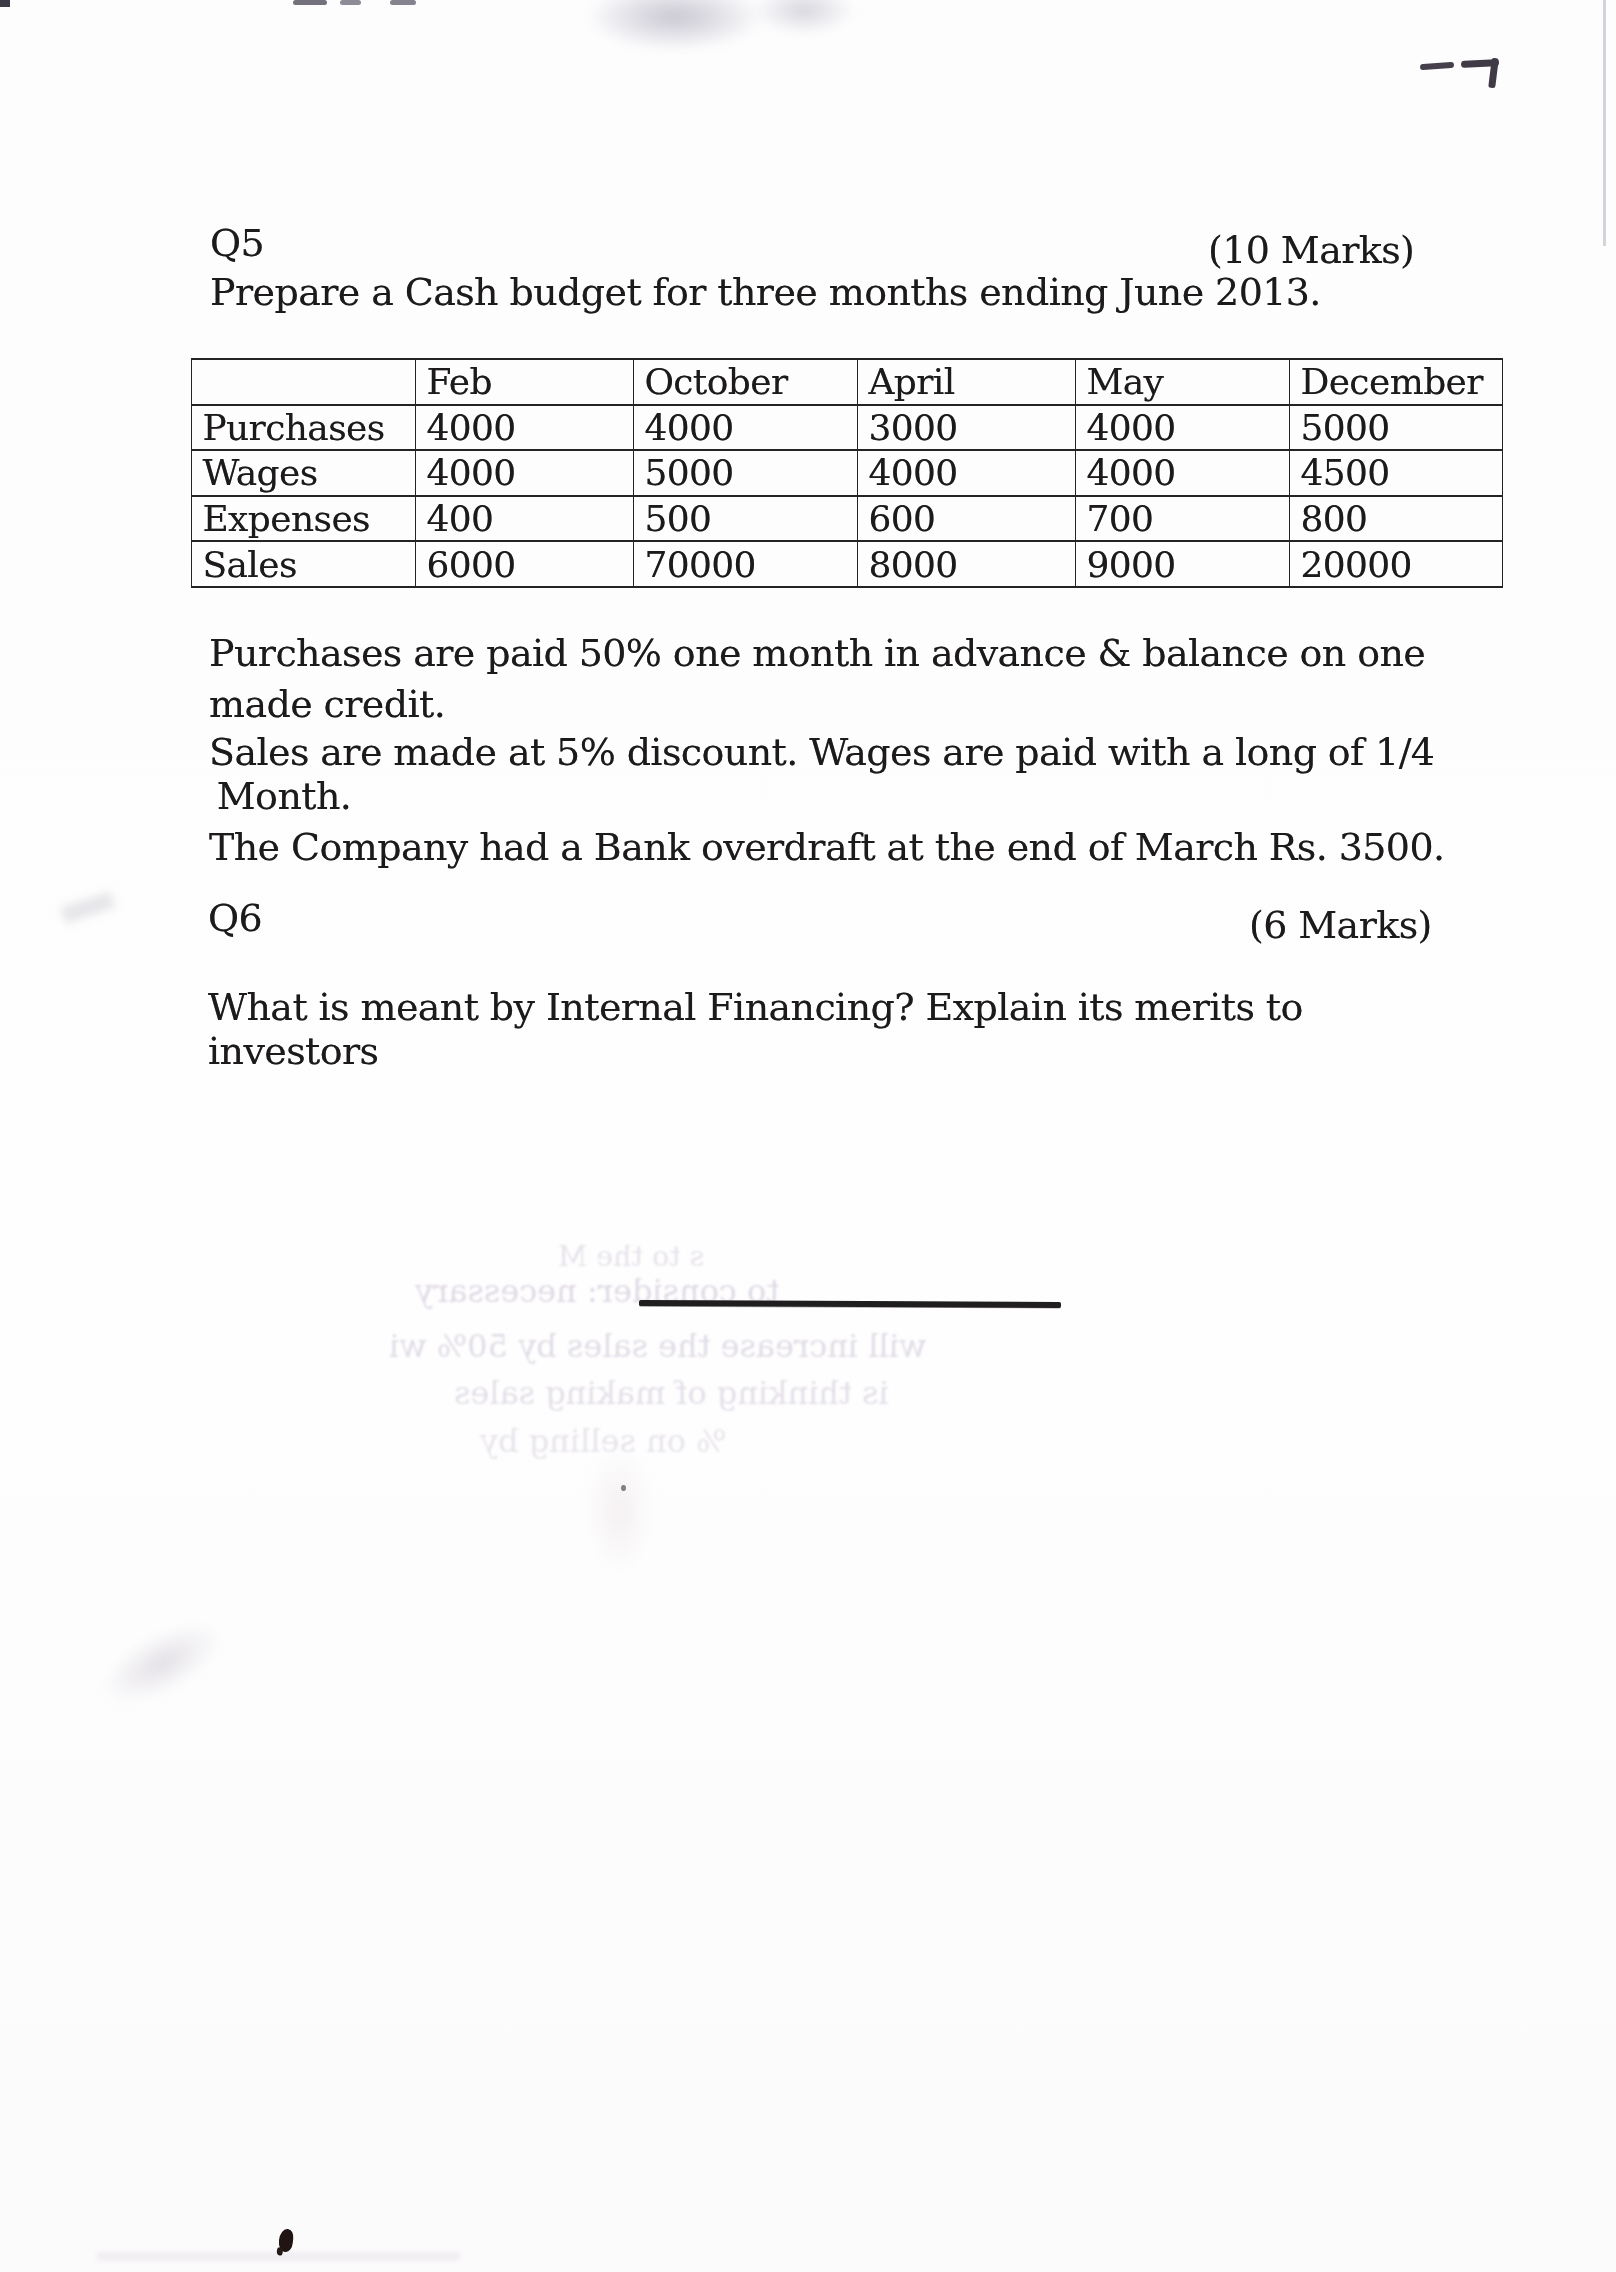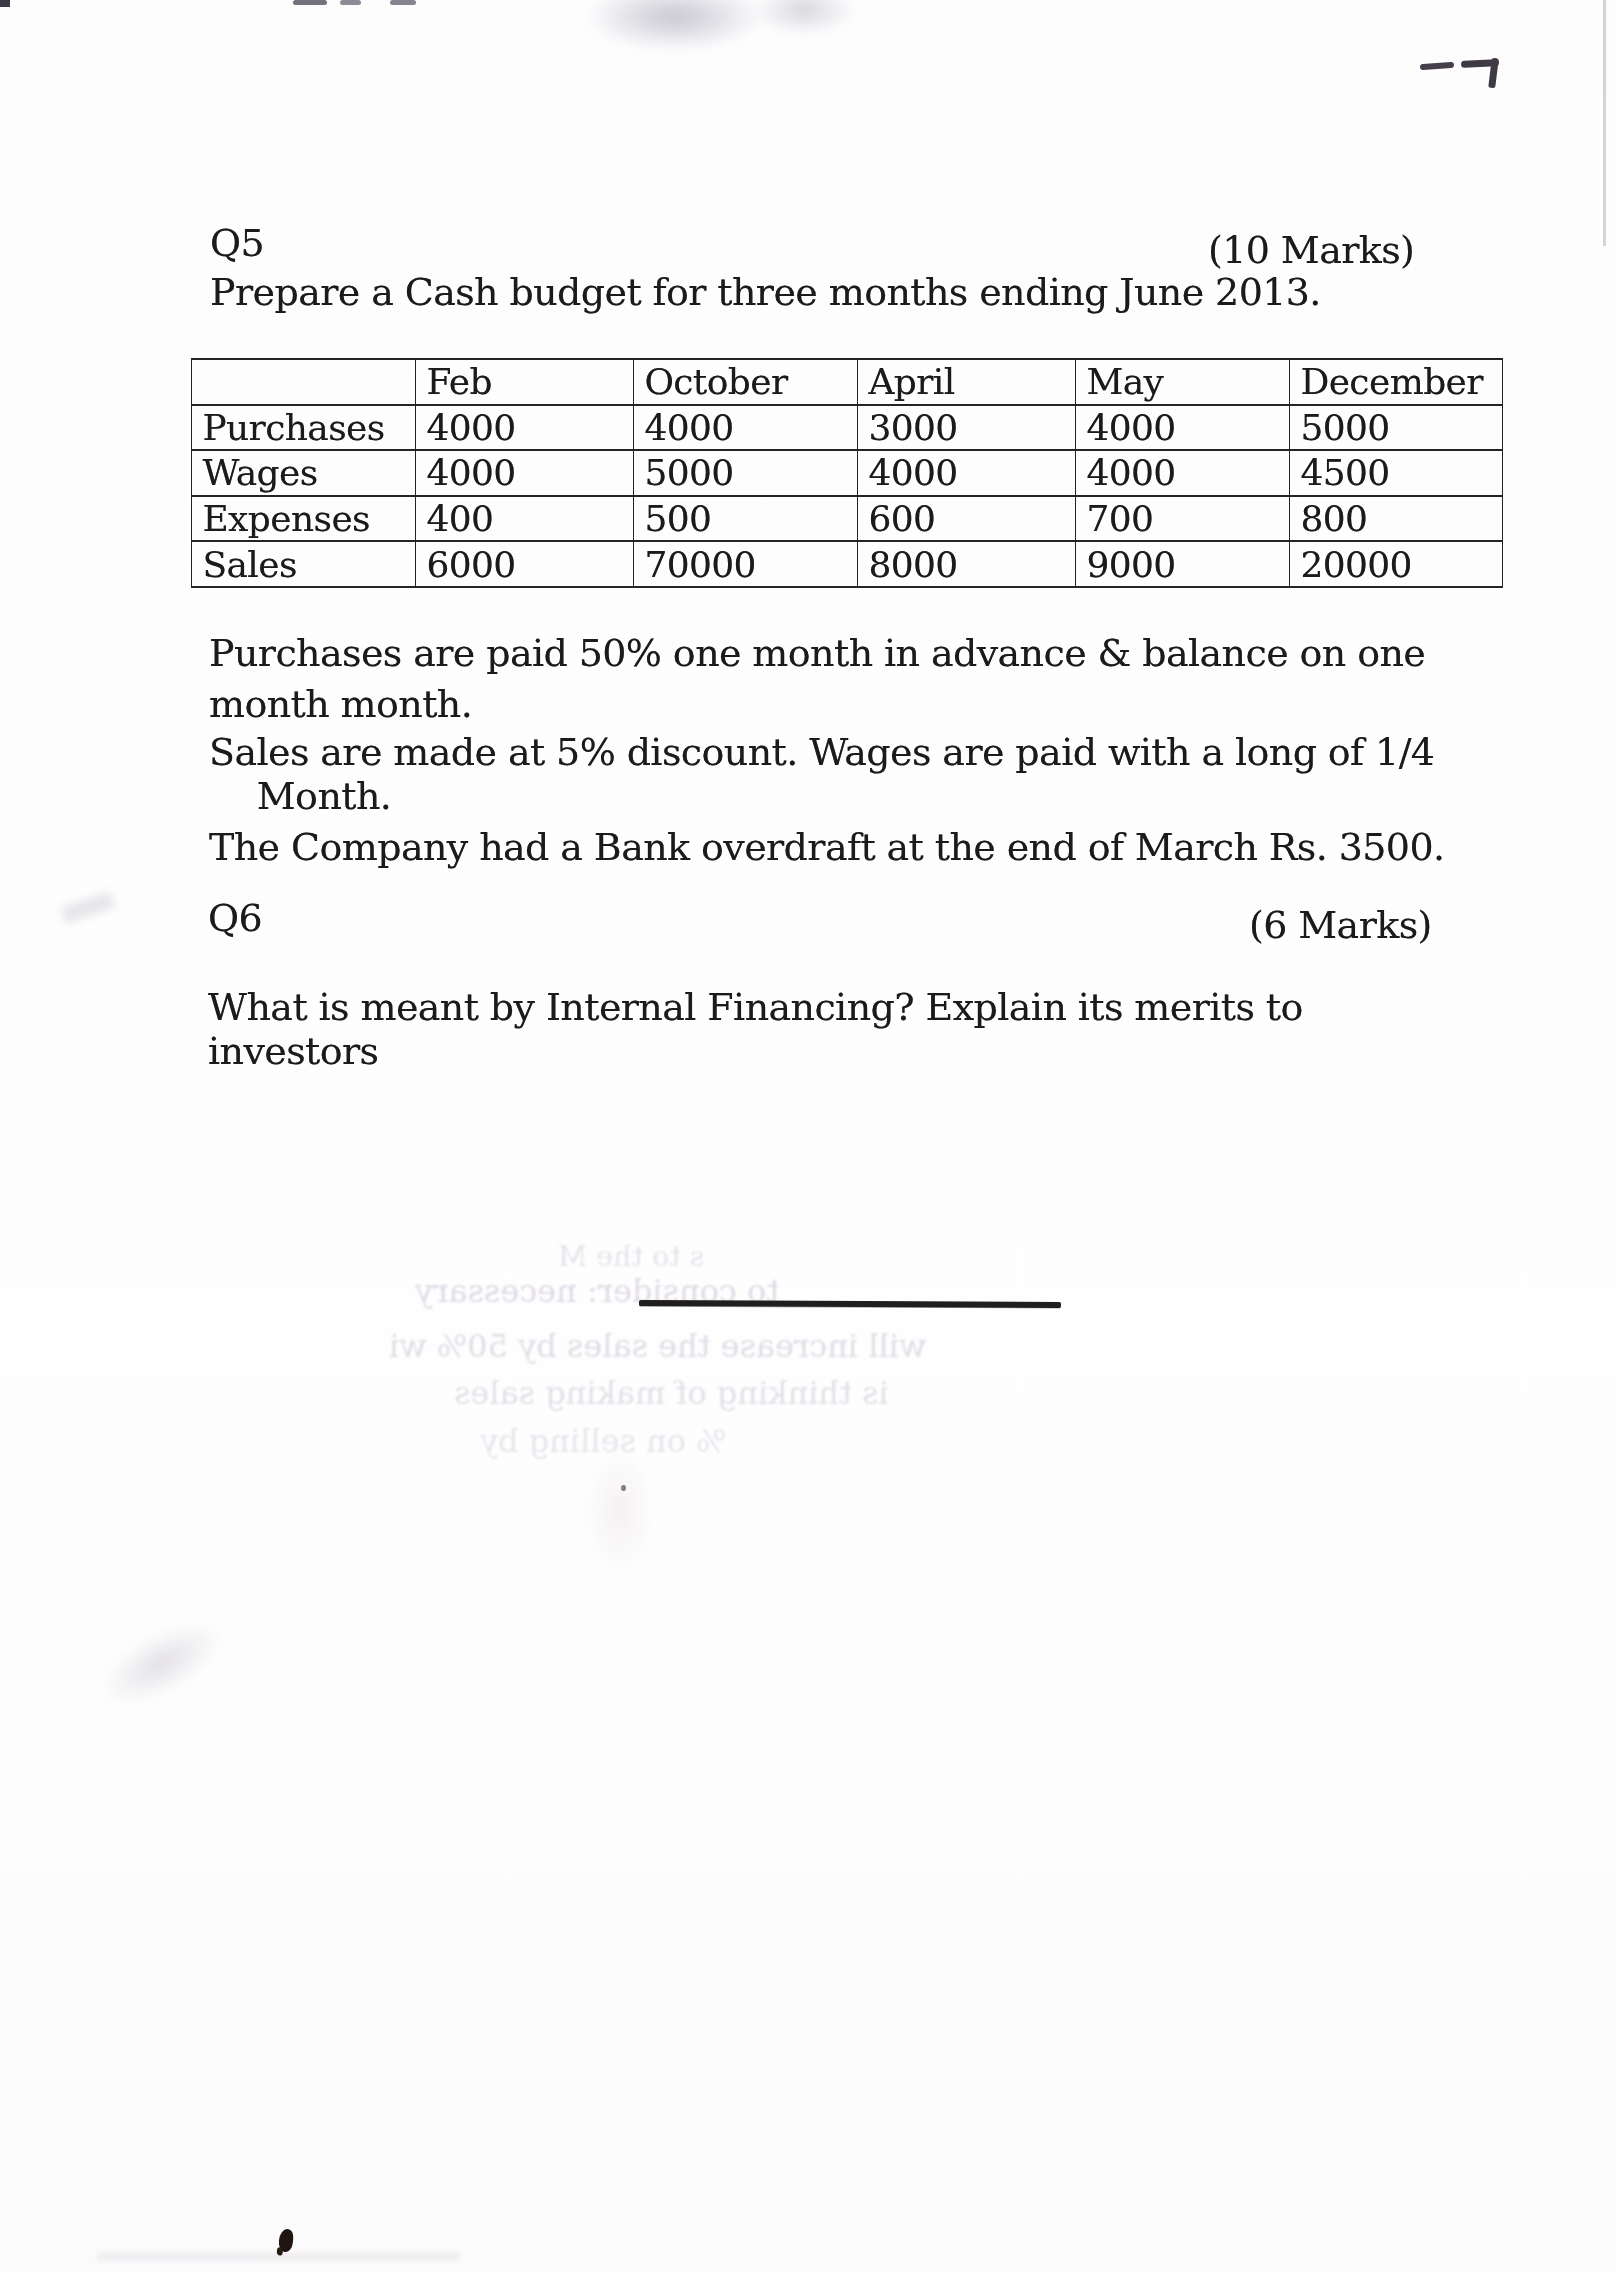--- a/index.html
+++ b/index.html
@@ -20,21 +20,21 @@
     position:absolute;
     font-size:38px;
     line-height:1.16;
     letter-spacing:-0.6px;
     color:#1c1a1b;
     text-shadow:0 0 0.6px rgba(28,26,27,.55);
     white-space:nowrap;
   }
   .qlabel{font-size:38px;text-align:center;}
   .marks{font-size:38px;}
-  .indent{padding-left:7.8px;margin-left:40px;}
+  .indent{padding-left:7.8px;}
   
   .budget{
     position:absolute;left:191px;top:358px;
     border-collapse:collapse;
     table-layout:fixed;
     width:1311px;
     font-size:36px;
     letter-spacing:-0.6px;
     color:#1c1a1b;
     text-shadow:0 0 0.6px rgba(28,26,27,.55);
@@ -140,21 +140,21 @@
       <td>6000</td>
       <td>70000</td>
       <td>8000</td>
       <td>9000</td>
       <td>20000</td>
     </tr>
   </tbody>
     </table>
 
   <div class="txt" style="left:209px;top:631px;">Purchases are paid 50% one month in advance &amp; balance on one</div>
-  <div class="txt" style="left:209px;top:682px;">month month.</div>
+  <div class="txt" style="left:209px;top:682px;">made credit.</div>
   <div class="txt" style="left:209px;top:730px;">Sales are made at 5% discount. Wages are paid with a long of 1/4</div>
   <div class="txt indent" style="left:209px;top:774px;">Month.</div>
   <div class="txt" style="left:209px;top:825px;">The Company had a Bank overdraft at the end of March Rs. 3500.</div>
 
   <div class="txt qlabel" style="left:208px;top:896px;">Q6</div>
   <div class="txt marks" style="left:1249px;top:903px;">(6 Marks)</div>
   <div class="txt" style="left:208px;top:985px;">What is meant by Internal Financing? Explain its merits to</div>
   <div class="txt" style="left:208px;top:1029px;">investors</div>
 
   <div class="ghost" style="left:558px;top:1240px;font-size:28.5px;opacity:.32;">s to the M</div>

